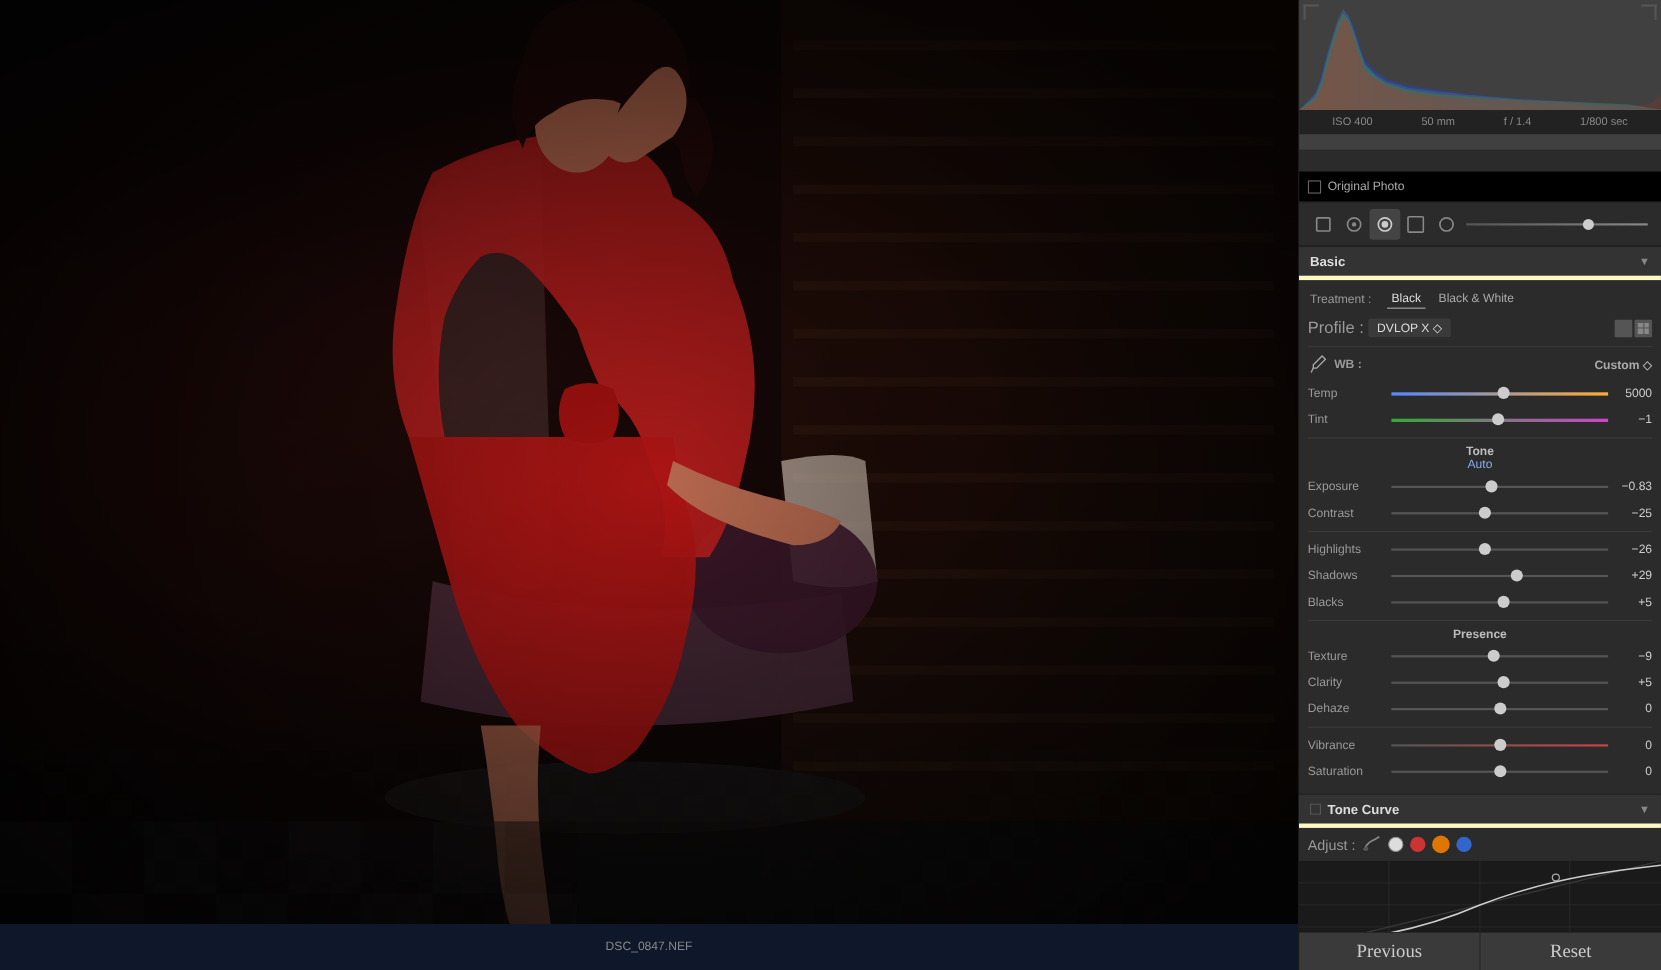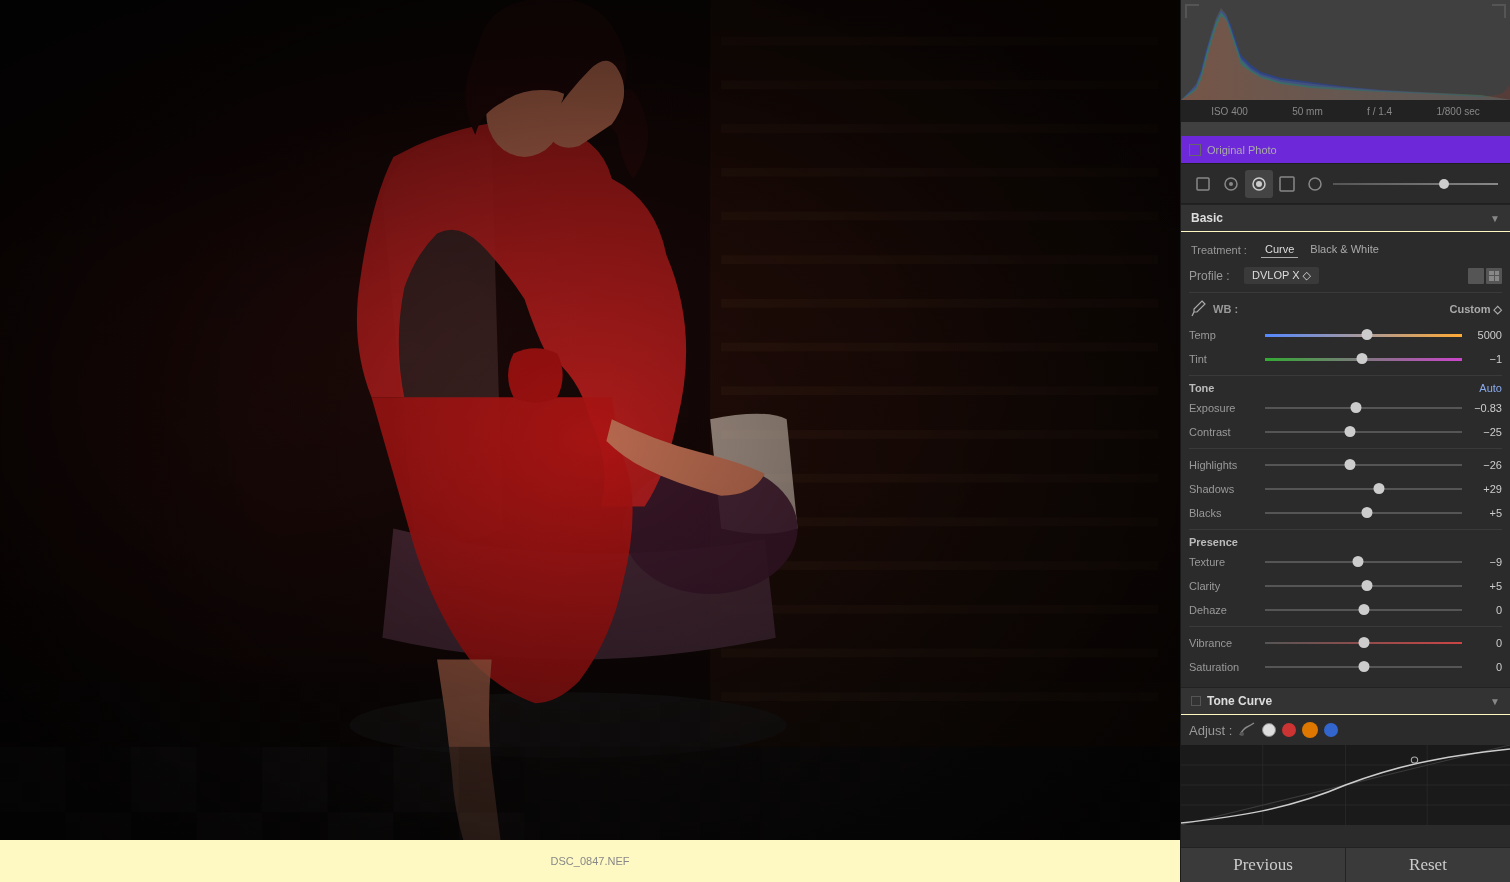--- a/index.html
+++ b/index.html
@@ -58,21 +58,21 @@
       opacity: 0.4;
     }
 
     
     #bottom-bar {
       position: absolute;
       bottom: 0;
       left: 0;
       right: 0;
       height: 42px;
-      background: #fef9c3;
+      background: #0f172a;
       display: flex;
       align-items: center;
       justify-content: center;
       gap: 8px;
     }
 
     
     #right-panel {
       width: 330px;
       height: 882px;
@@ -120,25 +120,26 @@
     }
 
     #exif-bar span {
       color: #888;
       font-size: 10px;
     }
 
     
     #original-photo-row {
       height: 28px;
-      background: #6d28d9;
+      background: #000000;
       display: flex;
       align-items: center;
       padding: 4px 8px;
       border-bottom: 1px solid #1f1f1f;
+      margin-top: 20px;
     }
 
     #original-photo-row .checkbox-icon {
       width: 12px;
       height: 12px;
       border: 1px solid #666;
       margin-right: 6px;
     }
 
     #original-photo-row span {
@@ -215,21 +216,21 @@
     }
 
     
     .section-header {
       display: flex;
       align-items: center;
       justify-content: space-between;
       padding: 6px 10px;
       background: #333;
       border-top: 1px solid #222;
-      border-bottom: 1px solid #fef9c3;
+      border-bottom: 4px solid #fef9c3;
     }
 
     .section-title {
       color: #ddd;
       font-size: 12px;
       font-weight: bold;
     }
 
     .section-arrow {
       color: #888;
@@ -275,21 +276,21 @@
 
     
     .profile-row {
       display: flex;
       align-items: center;
       margin-bottom: 8px;
     }
 
     .profile-label {
       color: #999;
-      font-size: 12px;
+      font-size: 15px;
       width: 55px;
     }
 
     .profile-value {
       color: #ddd;
       font-size: 11px;
       background: #3a3a3a;
       padding: 2px 8px;
       border-radius: 2px;
       cursor: pointer;
@@ -396,20 +397,21 @@
       background: linear-gradient(to right, #555, #cc4444);
     }
 
     
     .group-label-row {
       display: flex;
       align-items: center;
       justify-content: space-between;
       margin-top: 0;
       margin-bottom: 4px;
+      flex-direction: column;
     }
 
     .group-label {
       color: #bbb;
       font-size: 11px;
       font-weight: bold;
     }
 
     .auto-btn {
       color: #88aaee;
@@ -662,21 +664,21 @@
     <div class="section-header">
       <span class="section-title">Basic</span>
       <span class="section-arrow">▼</span>
     </div>
 
     <div id="basic-panel">
 
       <div class="treatment-row">
         <span class="row-label">Treatment :</span>
         <div class="treatment-btns">
-          <span class="treatment-btn active">Curve</span>
+          <span class="treatment-btn active">Black</span>
           <span class="treatment-btn">Black &amp; White</span>
         </div>
       </div>
 
       <div class="profile-row">
         <span class="profile-label">Profile :</span>
         <span class="profile-value">DVLOP X ◇</span>
         <div class="profile-icons">
           <div class="profile-icon" style="background:#555;"></div>
           <div class="profile-icon" style="background:#555;display:flex;align-items:center;justify-content:center;">

